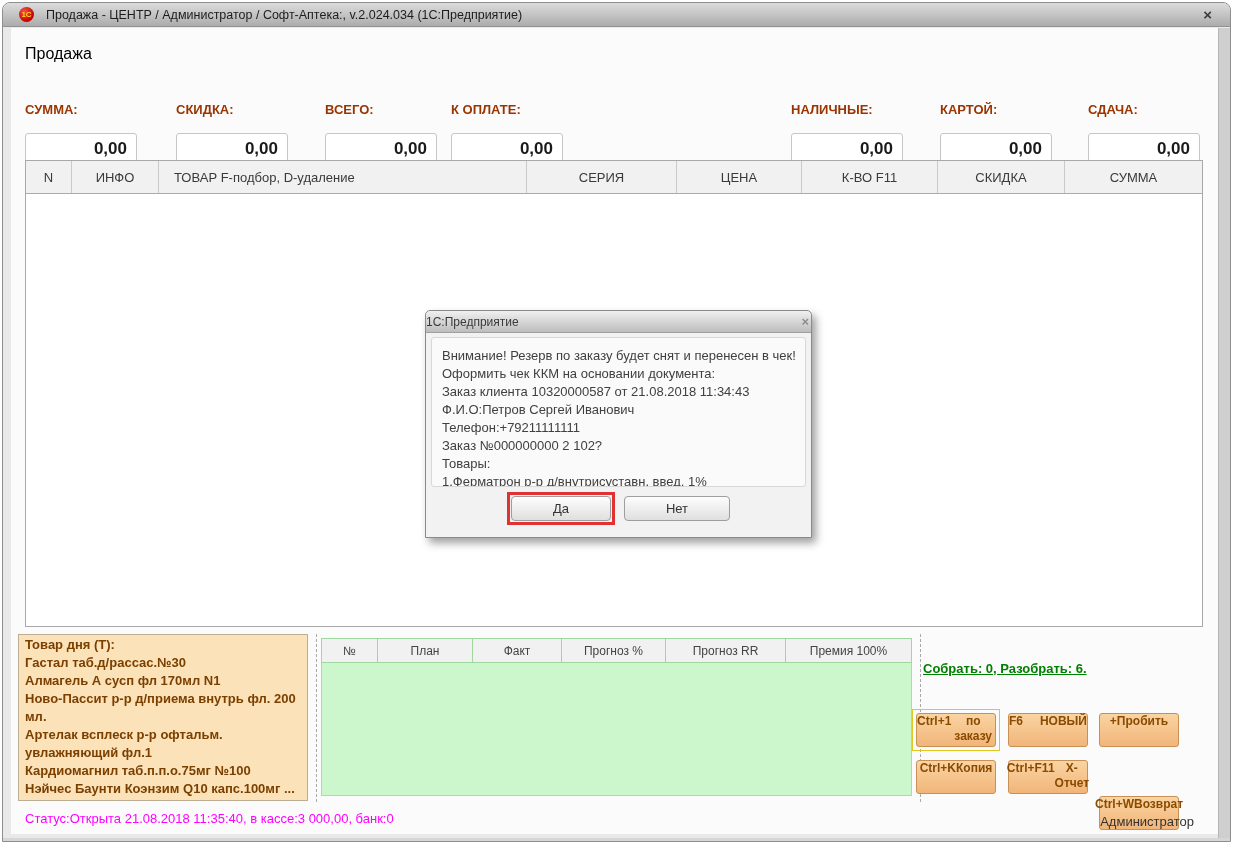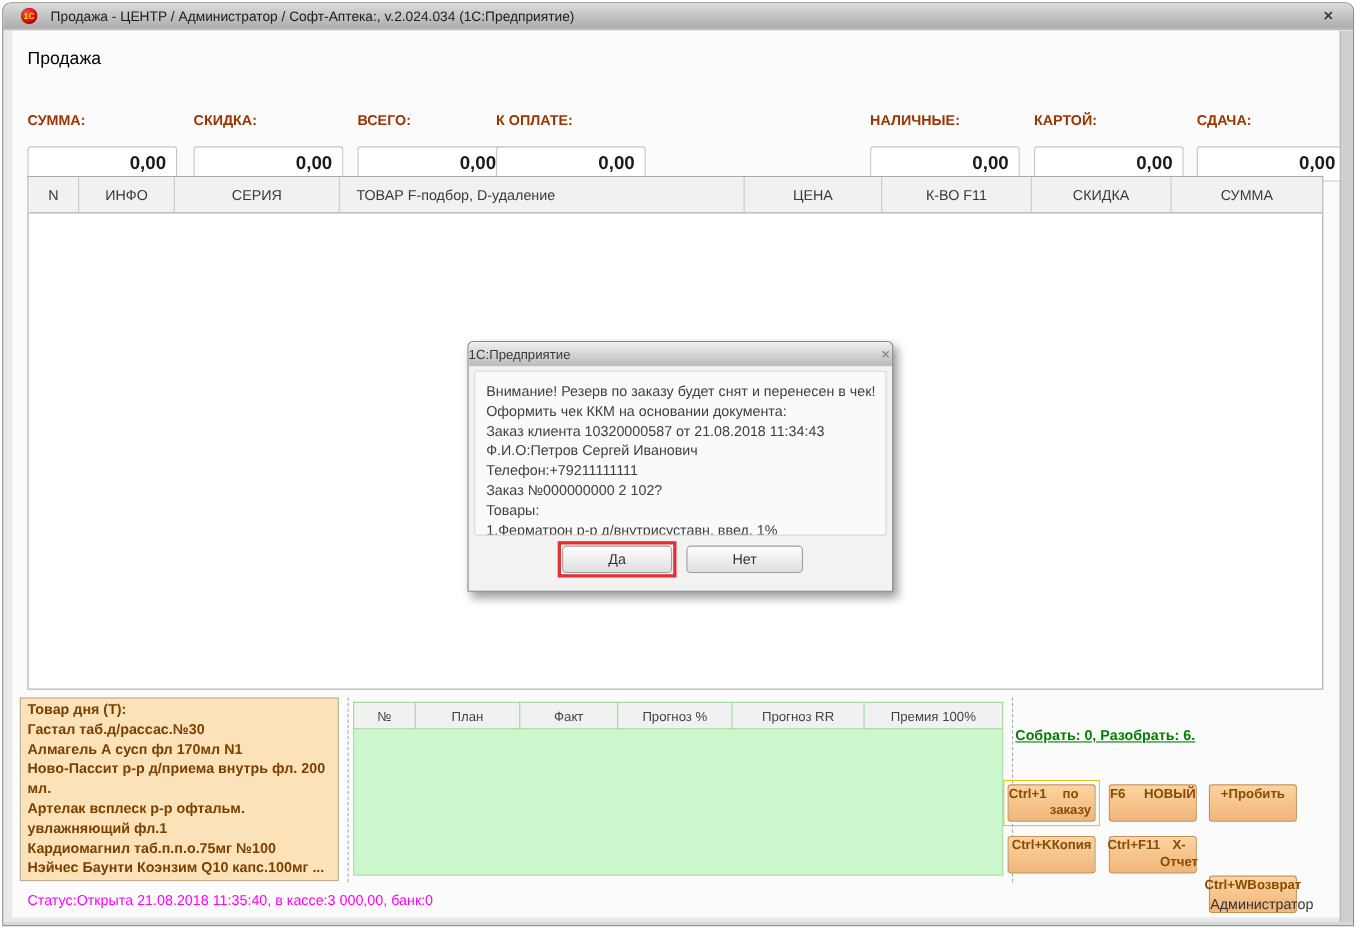--- a/index.html
+++ b/index.html
@@ -30,21 +30,21 @@
   }
   
   .frame-right { position:absolute; top:25px; right:0; width:12px; bottom:0; background:#CFCFCF; border-left:1px solid #B5B5B5; }
   .frame-bottom { position:absolute; left:0; right:0; bottom:0; height:3px; background:#D6D6D6; }
 
   .page-title { position:absolute; left:14px; top:17px; font-size:16px; color:#000; }
 
   .field { position:absolute; top:74px; }
   .field .lbl { font-size:13px; font-weight:bold; color:#9A3400; margin-bottom:16px; white-space:nowrap; }
   .field .box {
-    width:136px; height:32px; background:#fff; border:1px solid #C6C6C6; border-radius:3px;
+    width:112px; height:32px; background:#fff; border:1px solid #C6C6C6; border-radius:3px;
     font-size:17px; font-weight:bold; color:#1a1a1a; text-align:right;
     line-height:30px; padding-right:9px;
   }
 
   .items-table {
     position:absolute; left:14px; top:132px; width:1178px; height:467px;
     background:#fff; border:1px solid #A8A8A8;
   }
   .items-head { display:flex; height:33px; background:#F1F1F1; border-bottom:1px solid #ABABAB; }
   .items-head .hc {
@@ -158,22 +158,22 @@
     </div>
     <div class="field" style="left:1077px;">
       <div class="lbl">СДАЧА:</div>
       <div class="box">0,00</div>
     </div>
 
     <div class="items-table">
       <div class="items-head">
         <div class="hc c0">N</div>
         <div class="hc c1">ИНФО</div>
+        <div class="hc c2">ТОВАР  F-подбор, D-удаление</div>
         <div class="hc c3">СЕРИЯ</div>
-        <div class="hc c2">ТОВАР  F-подбор, D-удаление</div>
         <div class="hc c4">ЦЕНА</div>
         <div class="hc c5">К-ВО F11</div>
         <div class="hc c6">СКИДКА</div>
         <div class="hc c7">СУММА</div>
       </div>
       <div style="height:432px;"></div>
     </div>
 
     <div class="day-panel">
       <div>Товар дня (Т):</div>

